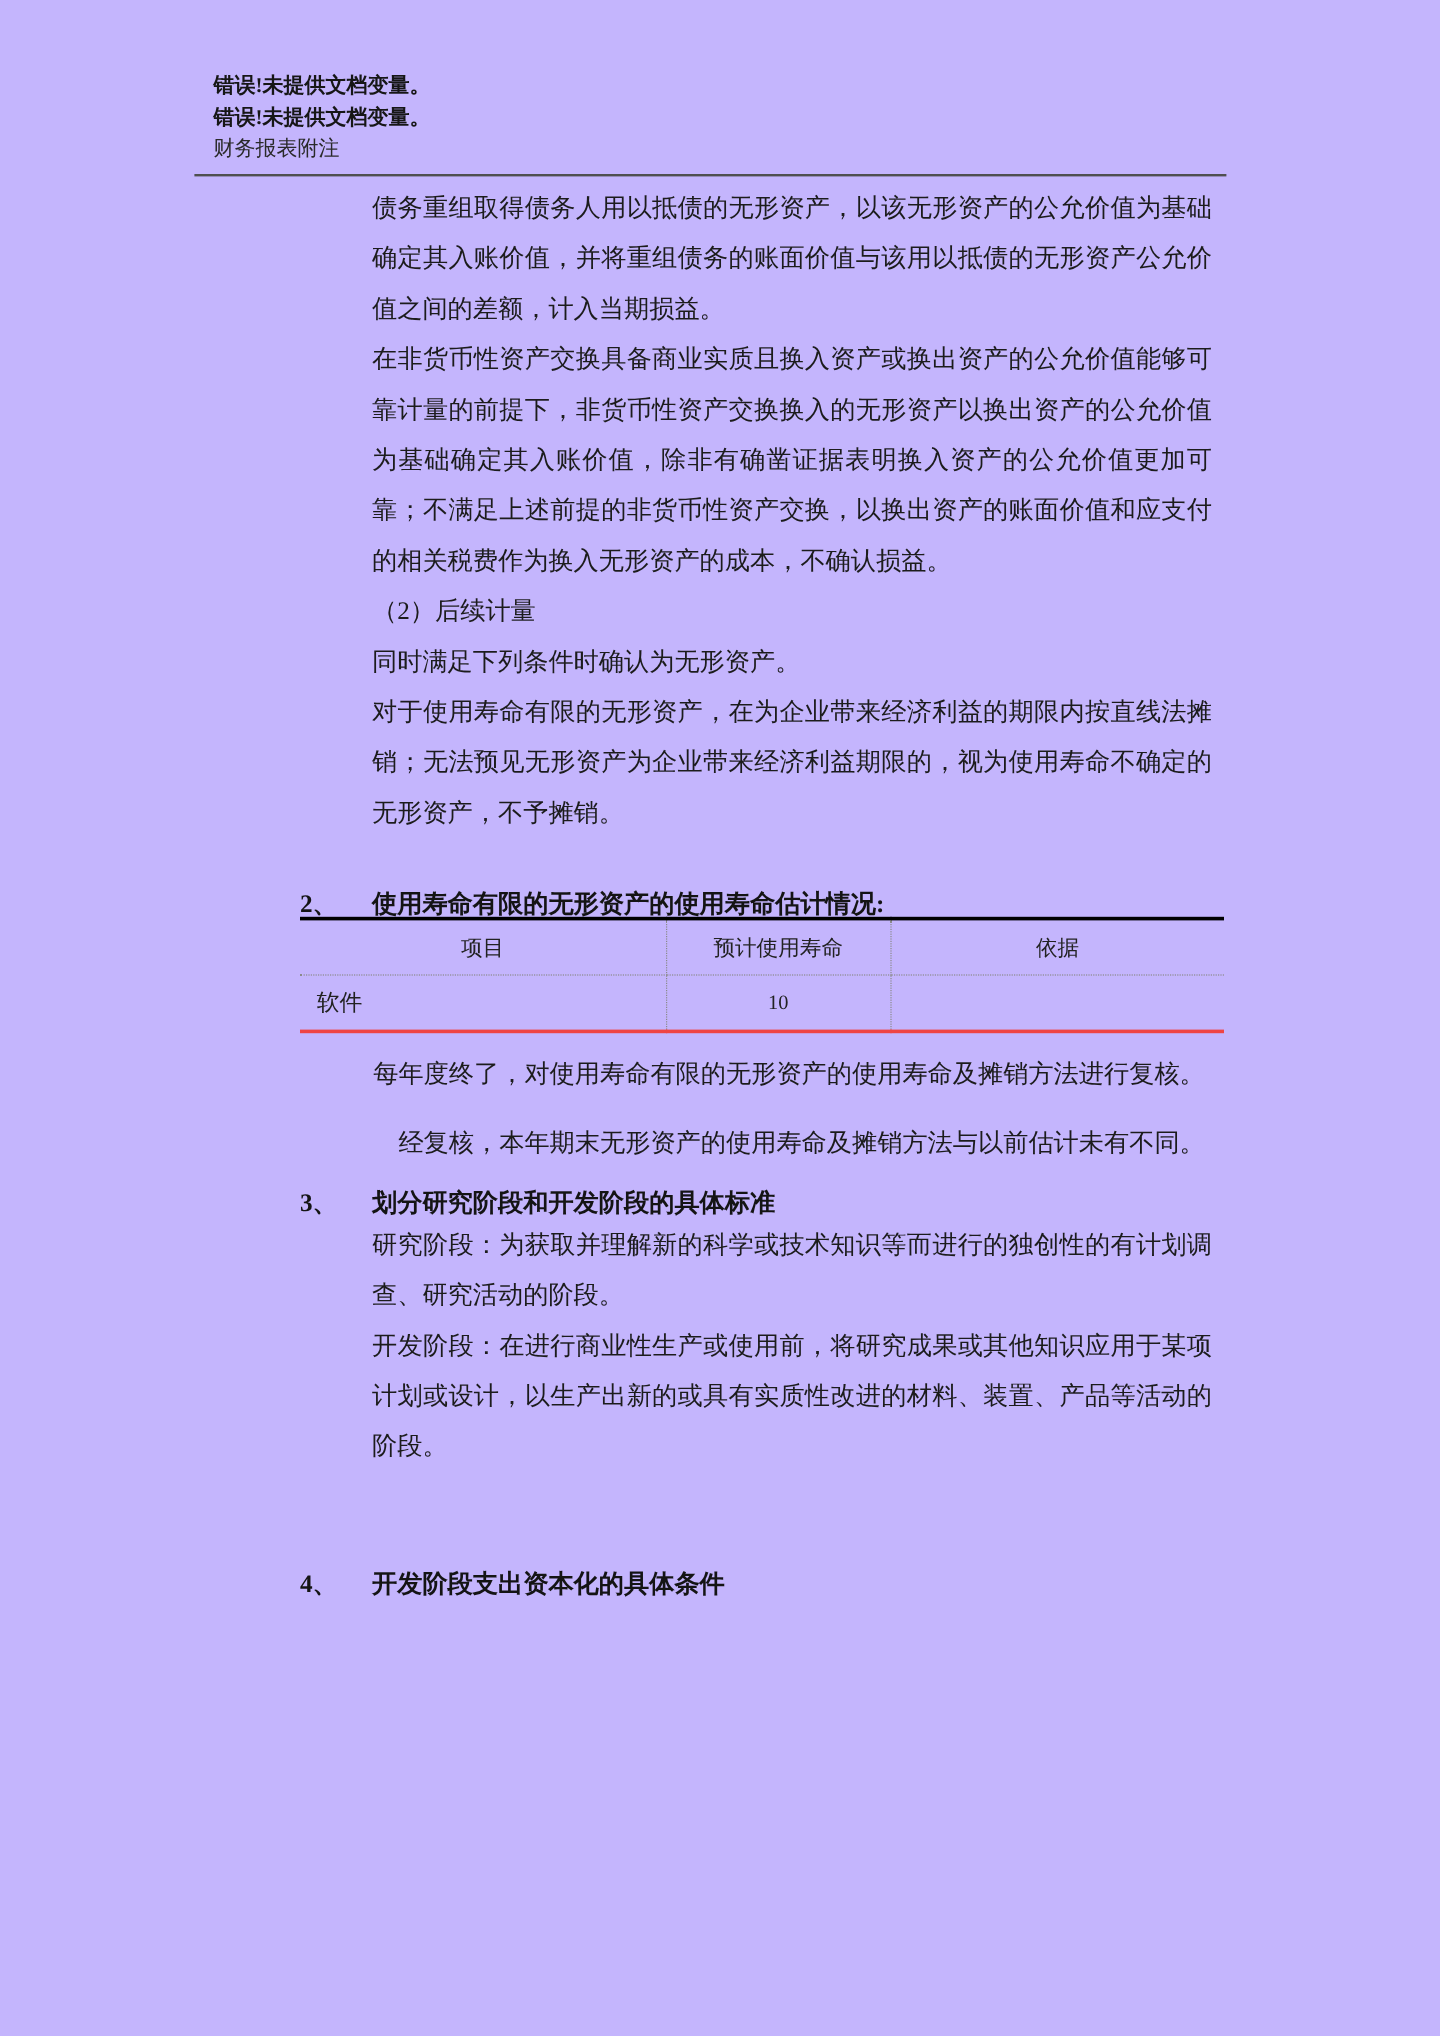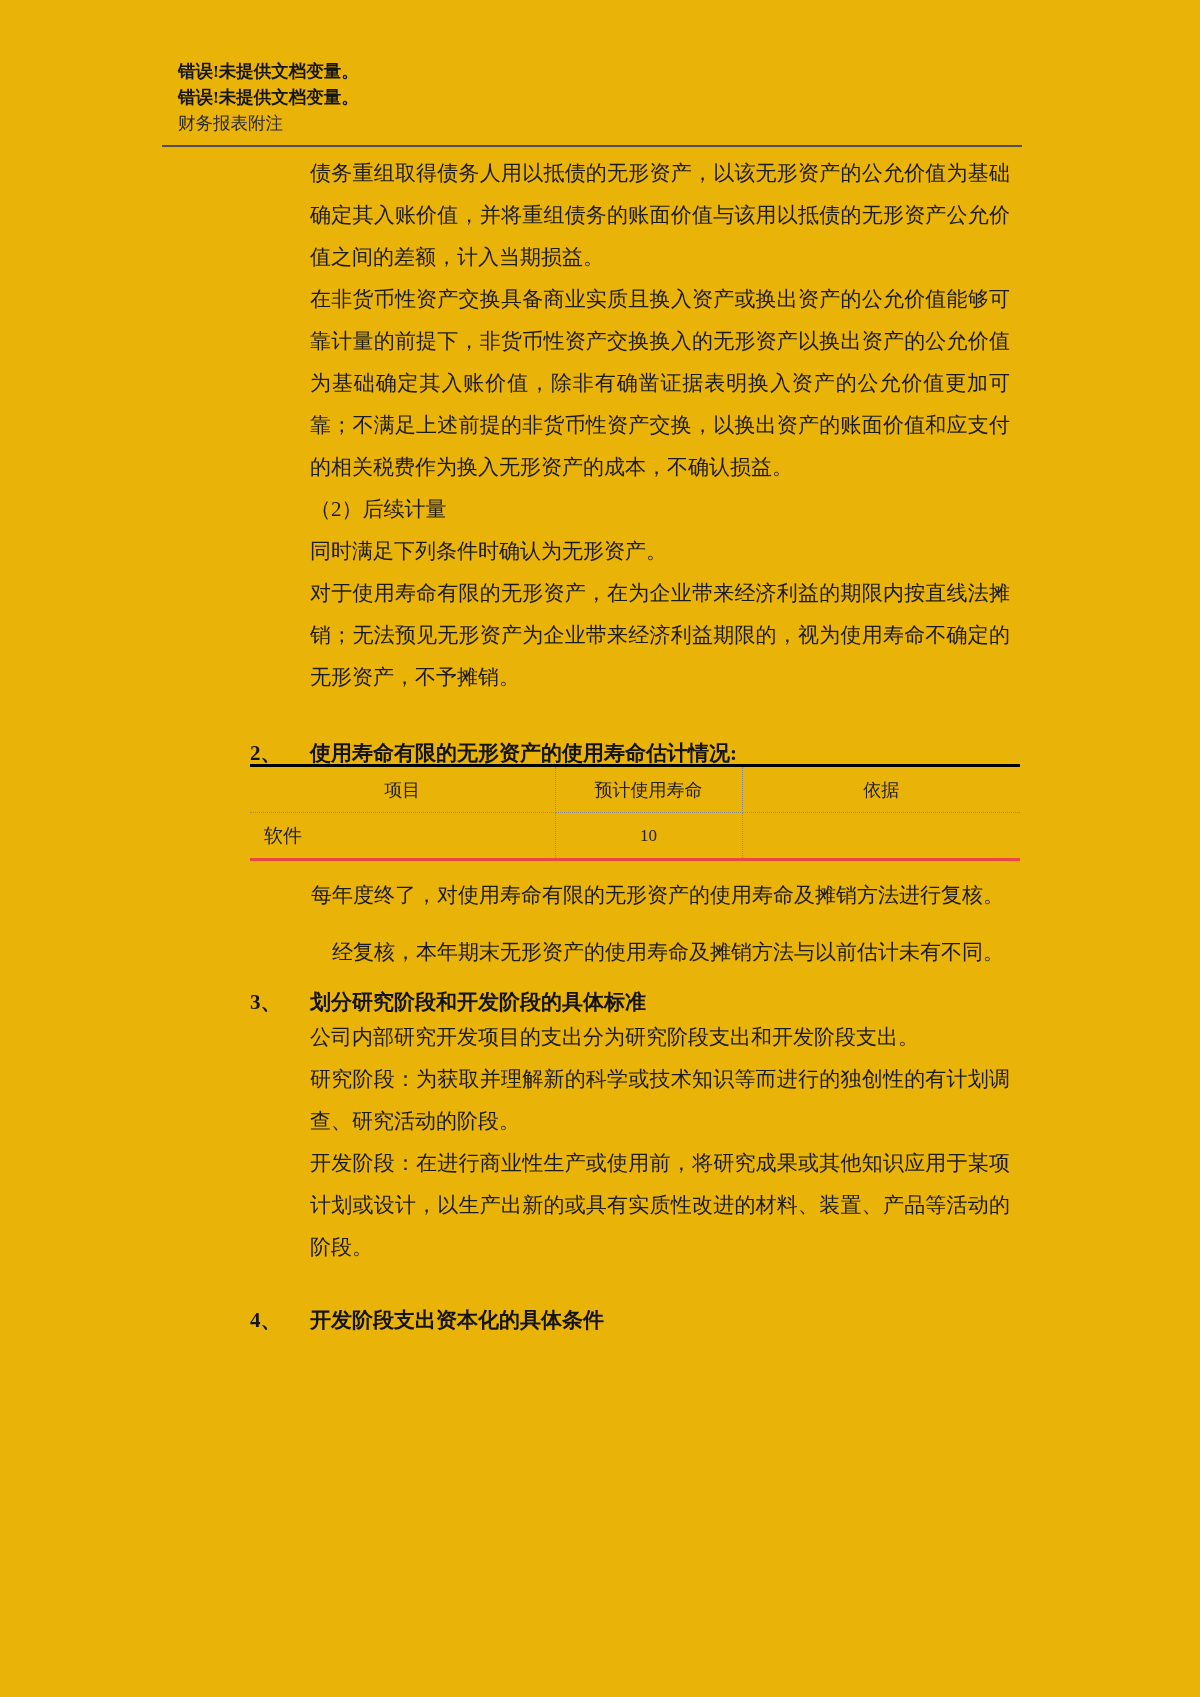--- a/index.html
+++ b/index.html
@@ -1,17 +1,17 @@
 <!DOCTYPE html>
 <html lang="zh"><head>
 <meta charset="utf-8">
 <style>
   html,body { margin:0; padding:0; background:#ffffff; }
   .page {
-    position:relative; width:1200px; height:1697px; background:#eab308;
+    position:relative; width:1200px; height:1697px; background:#c4b5fd;
     font-family:"Liberation Serif","DejaVu Serif",serif;
     color:#1c1c1c; overflow:hidden;
   }
   
   .doc-header { position:absolute; left:178px; top:58px; font-size:17.5px; line-height:26px; }
   .doc-header .hl-bold { font-weight:700; color:#161616; }
   .doc-header .hl-normal { font-weight:400; color:#2a2a2a; }
   .header-rule { position:absolute; left:162px; top:145px; width:860px; height:2px; background:#4f4f4f; }
 
   
@@ -105,21 +105,20 @@
   <p>每年度终了，对使用寿命有限的无形资产的使用寿命及摊销方法进行复核。</p>
       <p>经复核，本年期末无形资产的使用寿命及摊销方法与以前估计未有不同。</p>
     </div>
 
   <div class="sec-heading" id="sec3-heading">
     <span class="sec-num">3、</span><span>划分研究阶段和开发阶段的具体标准</span>
   </div>
 
   <div class="body-block" id="sec3-body">
 
-  <p>公司内部研究开发项目的支出分为研究阶段支出和开发阶段支出。</p>
       <p>研究阶段：为获取并理解新的科学或技术知识等而进行的独创性的有计划调查、研究活动的阶段。</p>
       <p>开发阶段：在进行商业性生产或使用前，将研究成果或其他知识应用于某项计划或设计，以生产出新的或具有实质性改进的材料、装置、产品等活动的阶段。</p>
     </div>
 
   <div class="sec-heading" id="sec4-heading">
     <span class="sec-num">4、</span><span>开发阶段支出资本化的具体条件</span>
   </div>
 
 
 </div>

